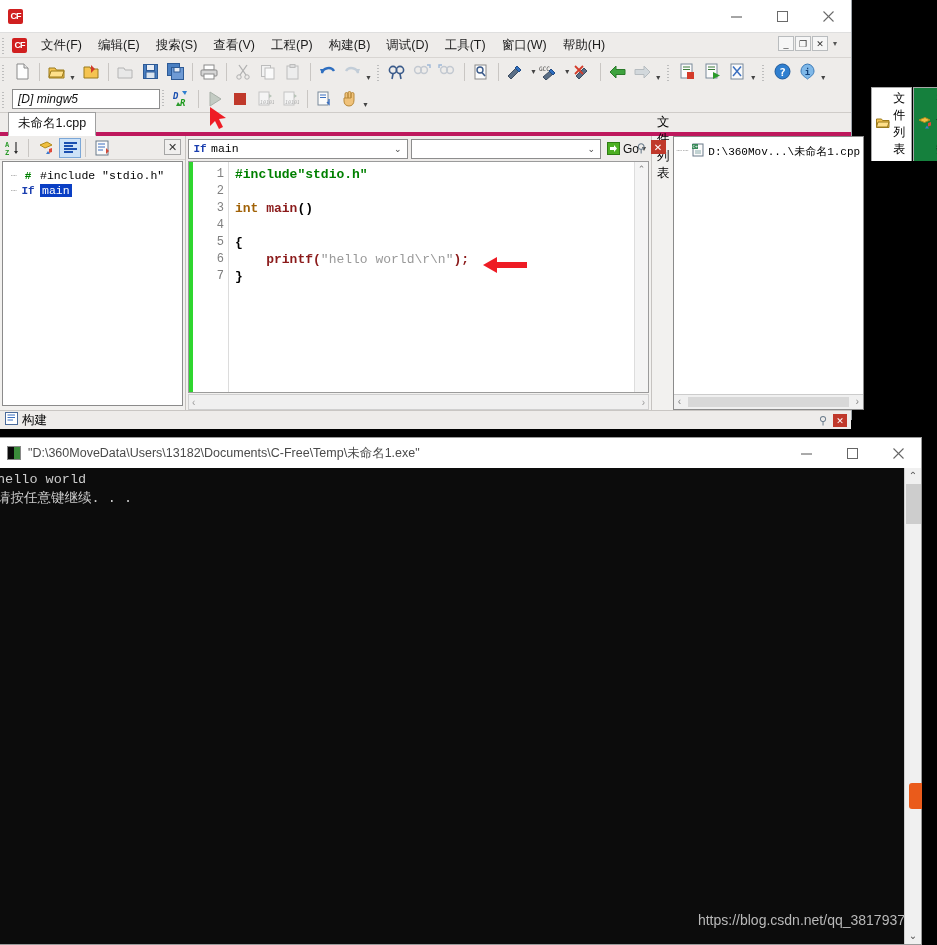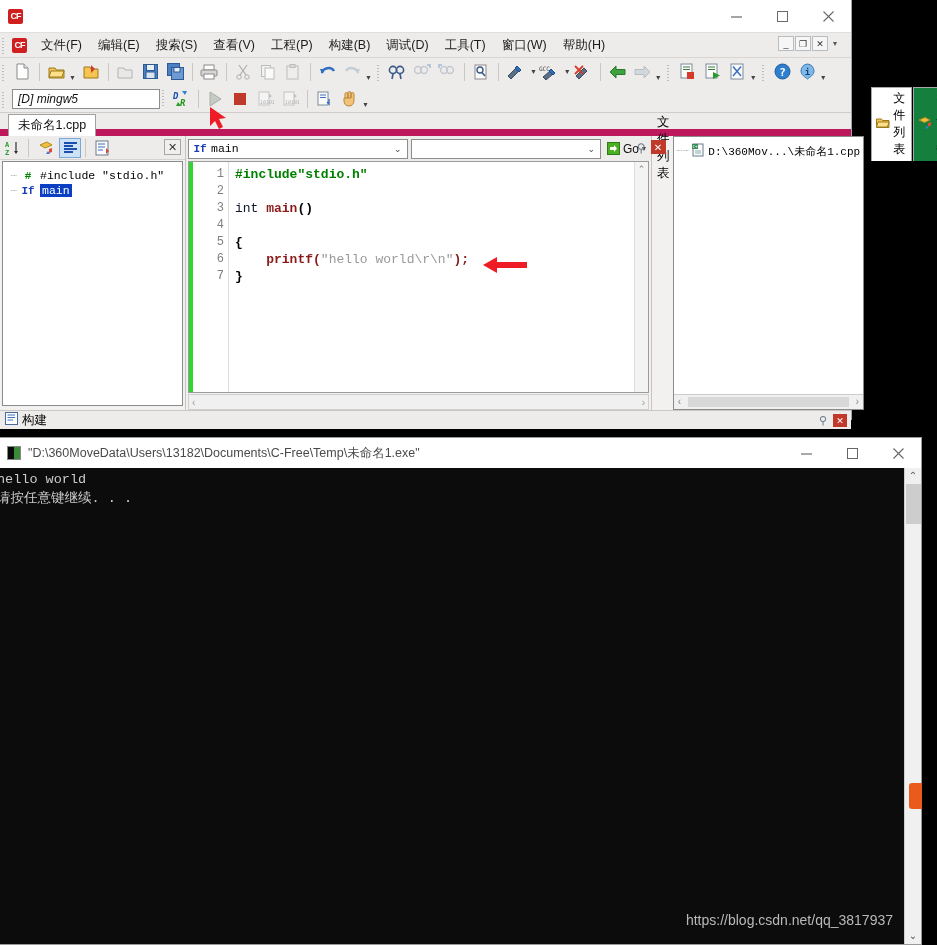--- a/index.html
+++ b/index.html
@@ -94,22 +94,22 @@
     width: 148px; height: 20px; background:#fff; border:1px solid #8d8d8d;
     display:flex; align-items:center; padding-left:5px; font-size:12px; color:#111;
     margin-left: 2px;
   }
   .combo-grip { width:7px;height:18px;margin-left:2px;
     background-image: repeating-linear-gradient(180deg,#bdbdbd 0 1px, transparent 1px 3px);
     background-size:2px 3px; background-repeat:repeat-y; }
 
   
   .tabstrip {
-    height: 23px; background:#eeecea; display:flex; align-items:flex-start;
-    padding-left: 8px; border-bottom:7px solid #be185d;
+    height: 23px; background:#eeecea; display:flex; align-items:center;
+    padding-left: 8px; border-bottom:4px solid #be185d;
   }
   .doc-tab {
     background:#fff; border:1px solid #a0a0a0; border-bottom:1px solid #fff;
     padding: 2px 9px 3px 9px; font-size:12.5px; color:#111; position:relative; top:1px;
   }
 
   
   .work { display:flex; height: 274px; background:#f2f1ef; }
 
   
@@ -152,21 +152,21 @@
     font-family:"Liberation Mono", monospace; font-size:12px; color:#808080;
     text-align:right; padding:4px 4px 0 0;
   }
   .gutter div { height:17px; line-height:17px; }
   .code {
     flex:1; padding:4px 0 0 6px; font-family:"Liberation Mono", monospace;
     font-size:13px; line-height:17px; white-space:pre; overflow:hidden; position:relative;
   }
   .code div { height:17px; }
   .k-pre { color:#008000; font-weight:bold; }
-  .k-type { color:#0f172a; font-weight:normal; }
+  .k-type { color:#a16207; font-weight:bold; }
   .k-fn { color:#8b1a1a; font-weight:bold; }
   .k-brace { color:#000; font-weight:bold; }
   .k-str { color:#999999; }
   .k-punct { color:#8b1a1a; font-weight:bold; }
   .ed-vscroll { width:14px; background:#f4f4f4; border-left:1px solid #ddd; display:flex; flex-direction:column; align-items:center; padding-top:2px;}
   .scr-arrow { font-size:9px; color:#7a7a7a; }
   .ed-hscroll { height:16px; margin:1px 2px 0 2px; background:#f0f0f0; border:1px solid #cfcfcf; display:flex; align-items:center; justify-content:space-between; padding:0 3px;}
   .ed-hscroll span { font-size:10px; color:#9a9a9a; }
 
   
@@ -206,21 +206,21 @@
   .con-btn{width:46px;height:30px;display:flex;align-items:center;justify-content:center;color:#555;}
   .con-body{position:absolute;left:0;top:30px;right:0;bottom:0;background:#0c0c0c;
     font-family:"Liberation Mono", monospace; font-size:13.5px; color:#cccccc;
     padding-top:2px; overflow:hidden;}
   .con-line{ height:19px; line-height:19px; white-space:pre; margin-left:-3px; }
   .con-scroll{ position:absolute; right:0; top:30px; bottom:0; width:17px; background:#f0f0f0;
      border-left:1px solid #cfcfcf; display:flex; flex-direction:column; align-items:center;}
   .cs-up,.cs-dn{font-size:10px;color:#555;height:16px;line-height:16px;}
   .cs-thumb{width:15px;height:40px;background:#cdcdcd;}
   .cs-spacer{flex:1;}
-  .watermark{position:absolute; right:28px; bottom:16px; font-size:14px; color:#b9b9b9;
+  .watermark{position:absolute; right:16px; bottom:16px; font-size:14px; color:#b9b9b9;
      font-family:"Liberation Sans", sans-serif;}
   .orange-ico{position:absolute;right:-1px;top:345px;width:13px;height:26px;background:#ea5b1b;border-radius:3px 0 0 3px;}
 
   
   .arrow-a { position:absolute; left:208px; top:105px; }
   .arrow-b { position:absolute; left:483px; top:255px; }
 </style>
 </head>
 <body>
 

